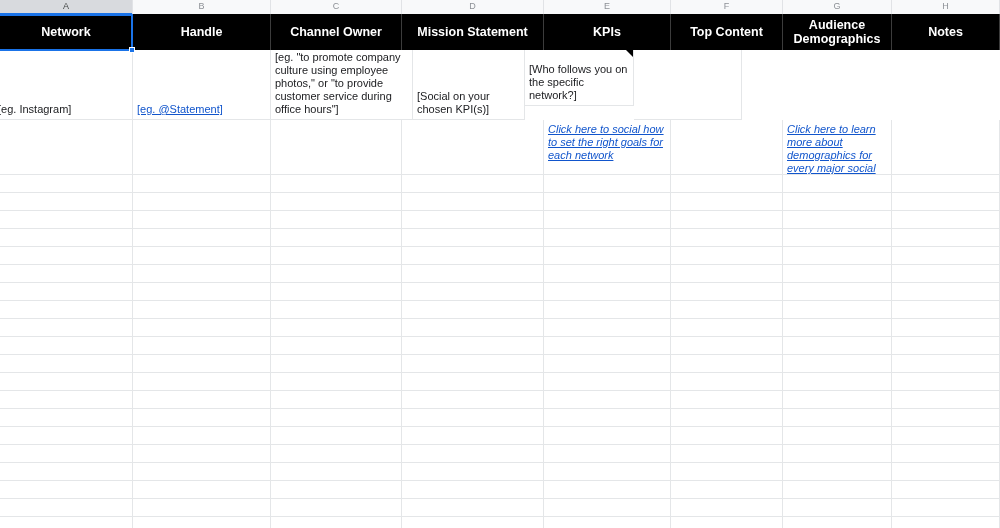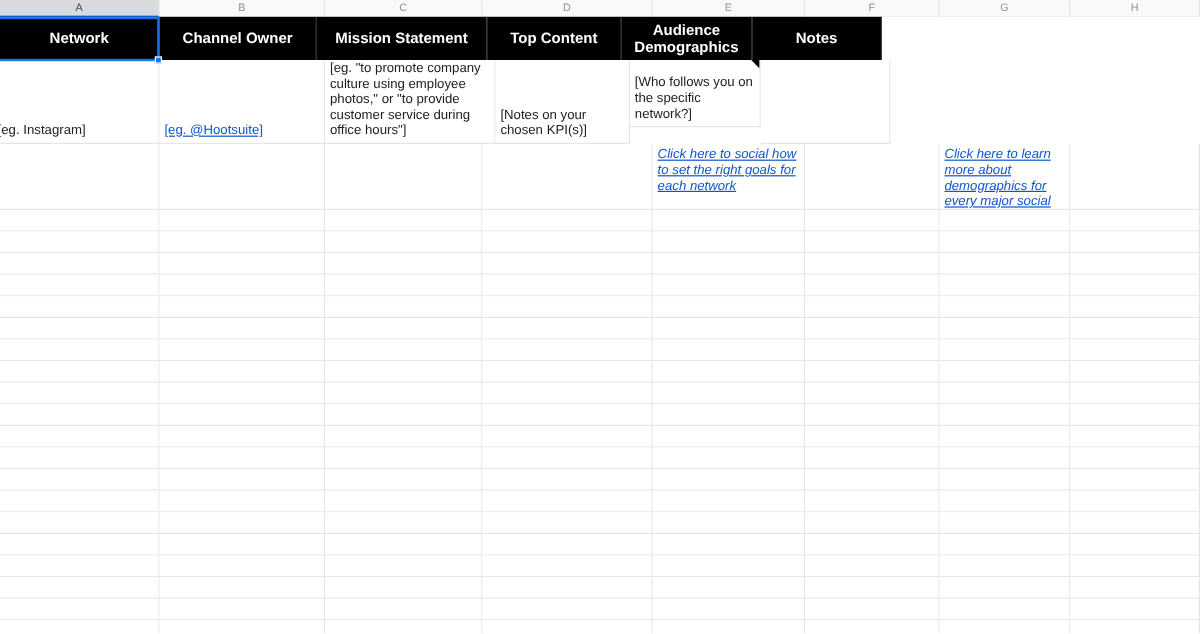--- a/index.html
+++ b/index.html
@@ -148,49 +148,55 @@
     <div class="col-head" style="width:127px"><span>E</span></div>
     <div class="col-head" style="width:112px"><span>F</span></div>
     <div class="col-head" style="width:109px"><span>G</span></div>
     <div class="col-head" style="width:108px"><span>H</span></div>
   </div>
 
   <div class="grid-row row-header" style="height:36px">
     <div class="cell" style="width:133px;height:36px">
         <span>Network</span>
       </div>
+    <div class="cell" style="width:138px;height:36px">
+        <span>Handle</span>
+      </div>
     <div class="cell" style="width:131px;height:36px">
         <span>Channel Owner</span>
       </div>
     <div class="cell" style="width:142px;height:36px">
         <span>Mission Statement</span>
+      </div>
+    <div class="cell" style="width:127px;height:36px">
+        <span>KPIs</span>
       </div>
     <div class="cell" style="width:112px;height:36px">
         <span>Top Content</span>
       </div>
     <div class="cell" style="width:109px;height:36px">
         <span>Audience Demographics</span>
       </div>
     <div class="cell" style="width:108px;height:36px">
         <span>Notes</span>
       </div>
   </div>
 
   <div class="grid-row row-example" style="height:70px">
     <div class="cell" style="width:133px;height:70px">
       <span style="margin-left:-6px">[eg. Instagram]</span>
     </div>
     <div class="cell" style="width:138px;height:70px">
-      <span class="link">[eg. @Hootsuite]</span>
+      <span class="link">[eg. @Statement]</span>
     </div>
     <div class="cell" style="width:142px;height:70px">
       <span>[eg. "to promote company culture using employee photos," or "to provide customer service during office hours"]</span>
     </div>
     <div class="cell" style="width:112px;height:70px">
-      <span>[Notes on your chosen KPI(s)]</span>
+      <span>[Social on your chosen KPI(s)]</span>
     </div>
     <div class="cell" style="width:109px;height:56px">
       <span class="comment-flag"></span>
       <span>[Who follows you on the specific network?]</span>
     </div>
     <div class="cell" style="width:108px;height:70px">
       <span></span>
     </div>
   </div>
 

